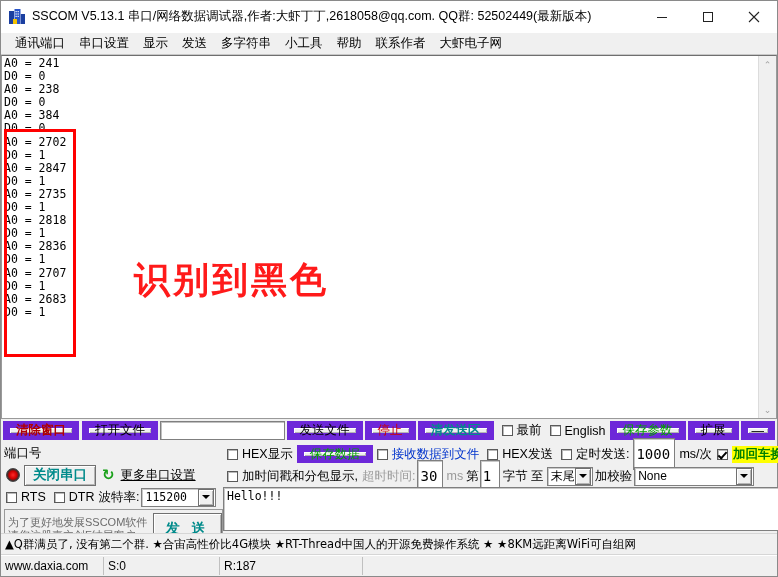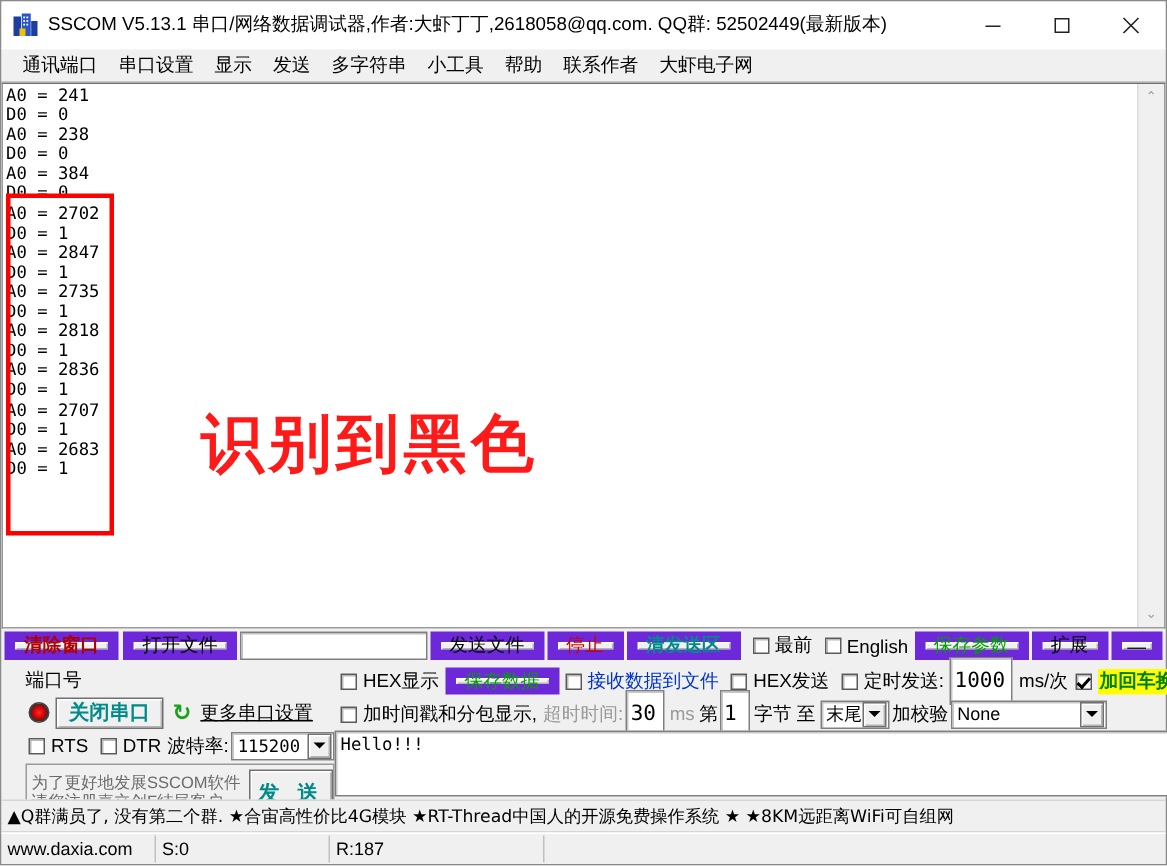--- a/index.html
+++ b/index.html
@@ -21,41 +21,41 @@
   .win-btn svg{display:block;}
 
   
   .menubar{height:21px;background:#f0f0f0;display:flex;align-items:center;padding-left:7px;flex:0 0 auto;border-bottom:1px solid #c8c8c8;}
   .menu-item{font-size:12.5px;padding:0 7px;white-space:nowrap;color:#000;}
 
   
   .recv-wrap{position:relative;flex:0 0 auto;height:364px;background:#ffffff;border:1px solid #9a9a9a;border-top:1px solid #6f6f6f;box-sizing:border-box;margin:0;}
   .recv-text{position:absolute;left:2px;top:1px;right:18px;bottom:0;font-family:"DejaVu Sans Mono","Liberation Mono",monospace;font-size:11.5px;line-height:13.1px;color:#000;white-space:pre;overflow:hidden;letter-spacing:0px;}
   .redbox{position:absolute;left:2px;top:73px;width:72px;height:228px;border:3px solid #ff0000;box-sizing:border-box;pointer-events:none;}
-  .red-anno{position:absolute;left:132px;top:212px;font-family:"DejaVu Serif","Liberation Serif",serif;font-size:42px;color:#ff1a1a;font-weight:600;letter-spacing:3px;}
+  .red-anno{position:absolute;left:132px;top:200px;font-family:"DejaVu Serif","Liberation Serif",serif;font-size:36px;color:#ff1a1a;font-weight:600;letter-spacing:3px;}
   
   .vscroll{position:absolute;right:0;top:0;width:17px;bottom:0;background:#f0f0f0;border-left:1px solid #dcdcdc;}
   .vscroll .arrow{width:17px;height:17px;display:flex;align-items:center;justify-content:center;color:#a0a0a0;font-size:9px;}
   .vscroll .arrow.down{position:absolute;bottom:0;}
 
   
   .btnrow{display:flex;align-items:center;height:22px;flex:0 0 auto;background:#f0f0f0;padding:1px 0 0 2px;box-sizing:border-box;}
   .btn{border:7px solid #6d28d9;background:#f0f0f0;height:19px;display:flex;align-items:center;justify-content:center;padding:0 6px;font-size:12.5px;white-space:nowrap;box-sizing:border-box;box-shadow:inset 1px 1px 0 #ffffff,inset -1px -1px 0 #b5b5b5;}
   .btn.red{color:#b00000;font-weight:bold;}
   .btn.redtxt{color:#cc0000;}
   .btn.green{color:#00a000;}
   .btn.teal{color:#008b8b;font-weight:bold;}
   .path-input{flex:1 1 auto;height:19px;border:1px solid #7f7f7f;background:#ffffff;margin:0 2px;box-sizing:border-box;box-shadow:inset 1px 1px 0 #c0c0c0;}
   .cbx{width:11px;height:11px;border:1px solid #5a5a5a;background:#ffffff;box-sizing:border-box;display:inline-block;position:relative;flex:0 0 auto;box-shadow:inset 1px 1px 0 #b9b9b9;}
   .cbx.checked:after{content:"";position:absolute;left:2px;top:0px;width:3px;height:7px;border:solid #000;border-width:0 2px 2px 0;transform:rotate(42deg);}
   .chk-label{display:flex;align-items:center;gap:4px;font-size:12.5px;white-space:nowrap;margin:0 4px;}
 
   
   .settings{display:flex;flex:0 0 auto;height:92px;background:#f0f0f0;box-sizing:border-box;padding-top:1px;}
-  .col-left{width:222px;flex:0 0 auto;padding-left:16px;box-sizing:border-box;}
+  .col-left{width:222px;flex:0 0 auto;padding-left:3px;box-sizing:border-box;}
   .row{display:flex;align-items:center;height:22px;}
   .lbl{font-size:12.5px;white-space:nowrap;}
   .combo{height:19px;border:1px solid #7f7f7f;background:#ffffff;display:flex;align-items:center;box-sizing:border-box;font-size:12px;padding-left:3px;box-shadow:inset 1px 1px 0 #c8c8c8;}
   .combo .val{flex:1 1 auto;white-space:nowrap;overflow:hidden;font-family:"DejaVu Sans Mono","Liberation Mono",monospace;font-size:11.5px;}
   .combo .arrowbox{width:16px;height:17px;border:1px solid #707070;background:#f0f0f0;display:flex;align-items:center;justify-content:center;margin:0 1px 0 0;box-sizing:border-box;box-shadow:inset 1px 1px 0 #ffffff,inset -1px -1px 0 #b5b5b5;}
   .tri{width:0;height:0;border-left:4px solid transparent;border-right:4px solid transparent;border-top:4px solid #000;}
   .led{width:14px;height:14px;border-radius:50%;background:radial-gradient(circle at 50% 50%,#ff2a2a 0%,#cc0000 45%,#303030 70%,#606060 100%);border:1px solid #444;box-sizing:border-box;flex:0 0 auto;margin:0 4px 0 2px;}
   .btn-close-port{border:1px solid #707070;background:#f0f0f0;height:21px;display:flex;align-items:center;justify-content:center;padding:0 8px;font-size:13.5px;color:#008b8b;font-weight:bold;box-sizing:border-box;box-shadow:inset 1px 1px 0 #ffffff,inset -1px -1px 0 #b5b5b5;}
   .refresh{color:#1aa11a;font-size:15px;font-weight:bold;margin:0 6px;}
   .link-more{font-size:12.5px;text-decoration:underline;}
@@ -262,21 +262,21 @@
         <span class="lbl">第</span>
         <div class="num-input" style="width:20px;margin-left:1px">1</div>
         <span class="lbl" style="margin:0 3px">字节 至</span>
         <div class="combo" style="width:46px">
           <span class="val" style="font-family:inherit;font-size:12px">末尾</span>
           <span class="arrowbox">
               <span class="tri"></span>
             </span>
         </div>
         <span class="lbl" style="margin:0 2px">加校验</span>
-        <div class="combo" style="width:104px">
+        <div class="combo" style="width:120px">
           <span class="val" style="font-family:inherit;font-size:12px">None</span>
           <span class="arrowbox">
               <span class="tri"></span>
             </span>
         </div>
       </div>
 
       <div style="display:flex;flex:1 1 auto;padding-bottom:2px;">
         <div class="sendarea">
           <div class="txt">Hello!!!</div>

